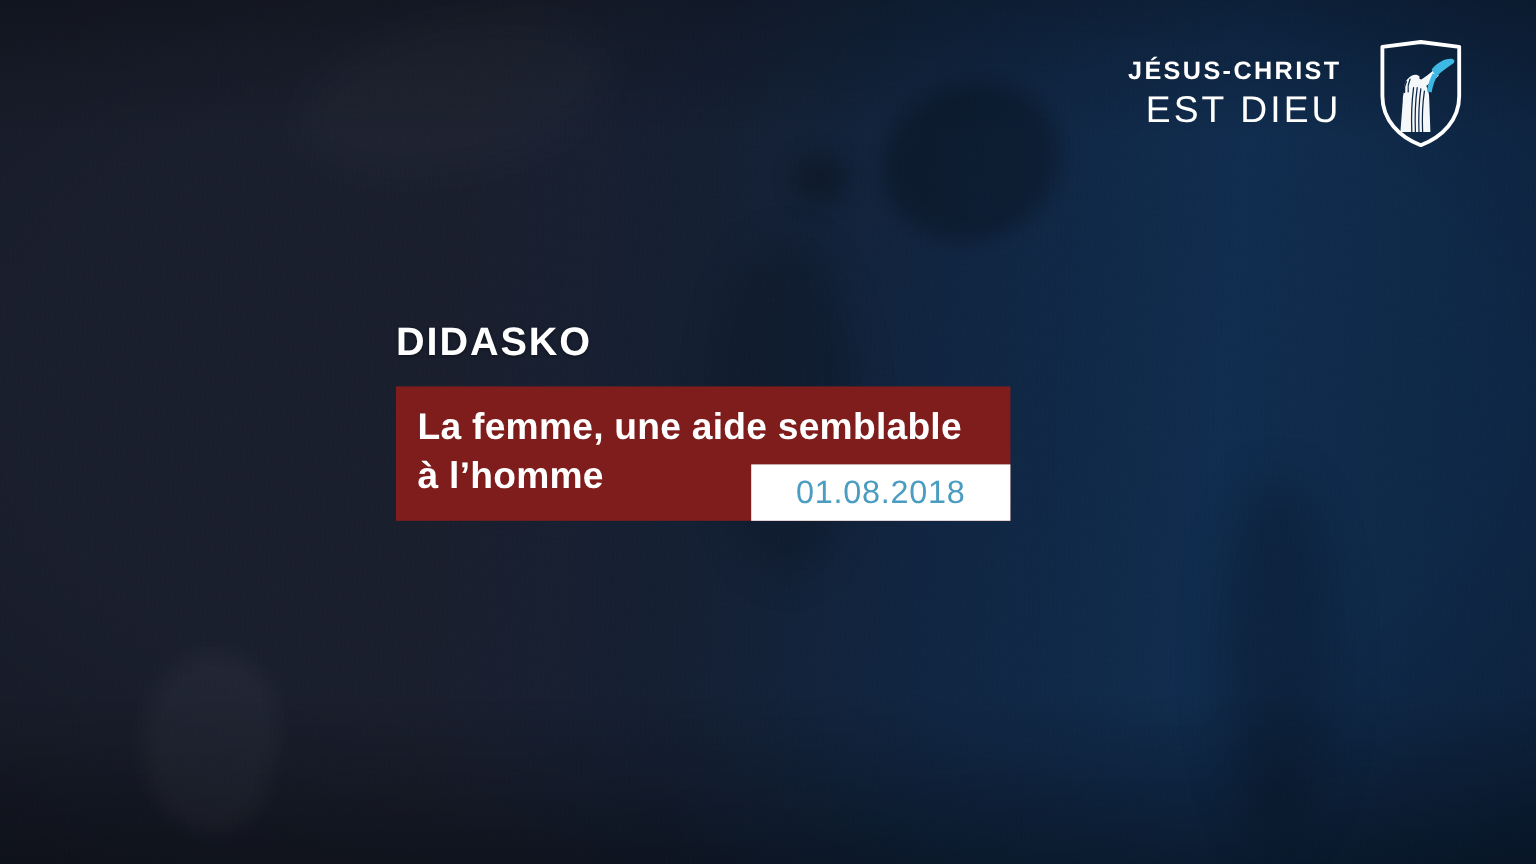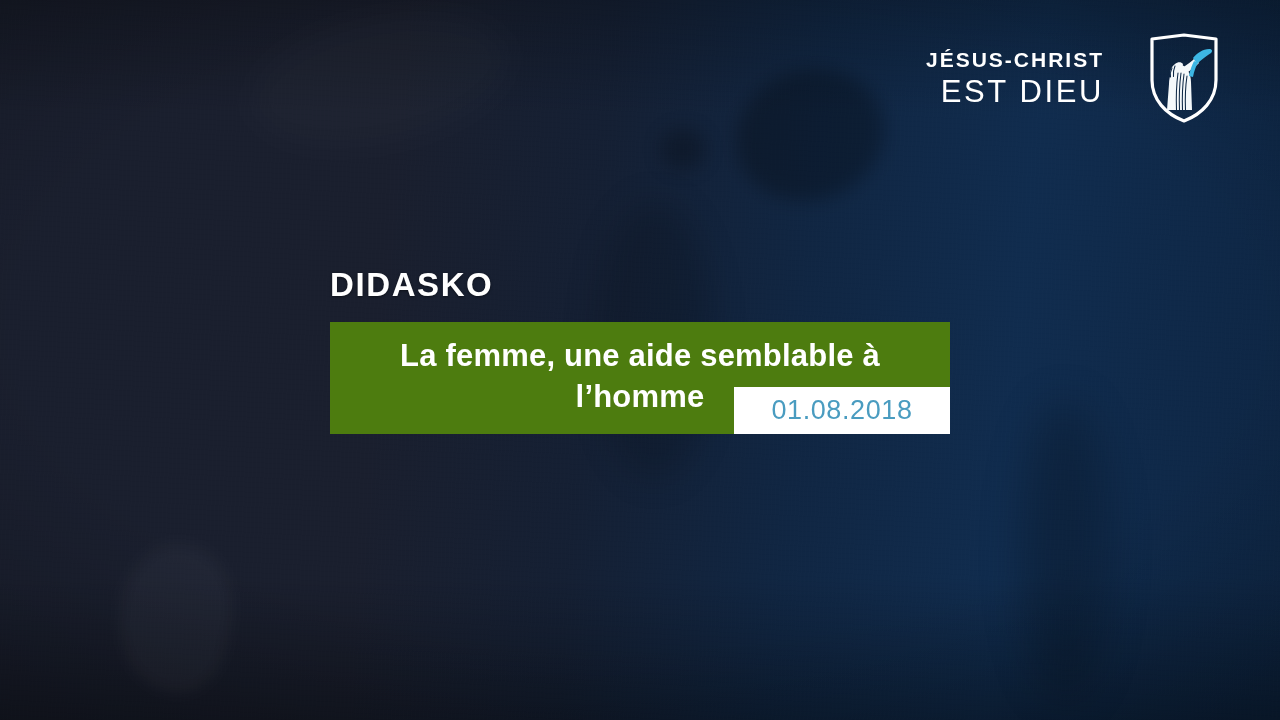--- a/index.html
+++ b/index.html
@@ -70,21 +70,21 @@
   .smudge-d { left:120px; top:545px; width:110px; height:145px; background:rgba(255,255,255,0.030); filter:blur(7px); transform:rotate(12deg); border-radius:48% 52% 40% 60%; }
   .smudge-e { left:1020px; top:400px; width:90px; height:300px; background:rgba(0,0,0,0.18); filter:blur(20px); }
   .smudge-f { left:250px; top:20px; width:260px; height:120px; background:rgba(255,255,255,0.016); filter:blur(14px); transform:rotate(-12deg); }
 
   
   .brand {
     position:absolute;
     right:60px; top:32px;
     display:flex;
     align-items:center;
-    gap:44px;
+    gap:30px;
   }
   .brand-words {
     display:flex;
     flex-direction:column;
     align-items:flex-end;
     line-height:1;
   }
   .brand-line1 {
     color:#ffffff;
     font-size:21px;
@@ -110,25 +110,24 @@
     color:#ffffff;
     font-size:33px;
     font-weight:bold;
     letter-spacing:1.6px;
     line-height:1;
     margin-bottom:21px;
     text-shadow:0 1px 3px rgba(0,0,0,0.45);
   }
   .title-bar {
     position:relative;
-    width:620px;
+    width:512px;
     min-height:112px;
-    background:#4d7c0f;
+    background:#7f1d1d;
     padding:14px 18px 12px 18px;
-    text-align:center;
   }
   .title-text {
     color:#ffffff;
     font-size:31px;
     font-weight:bold;
     line-height:1.32;
     letter-spacing:0.2px;
     max-width:600px;
   }
   .date-chip {

